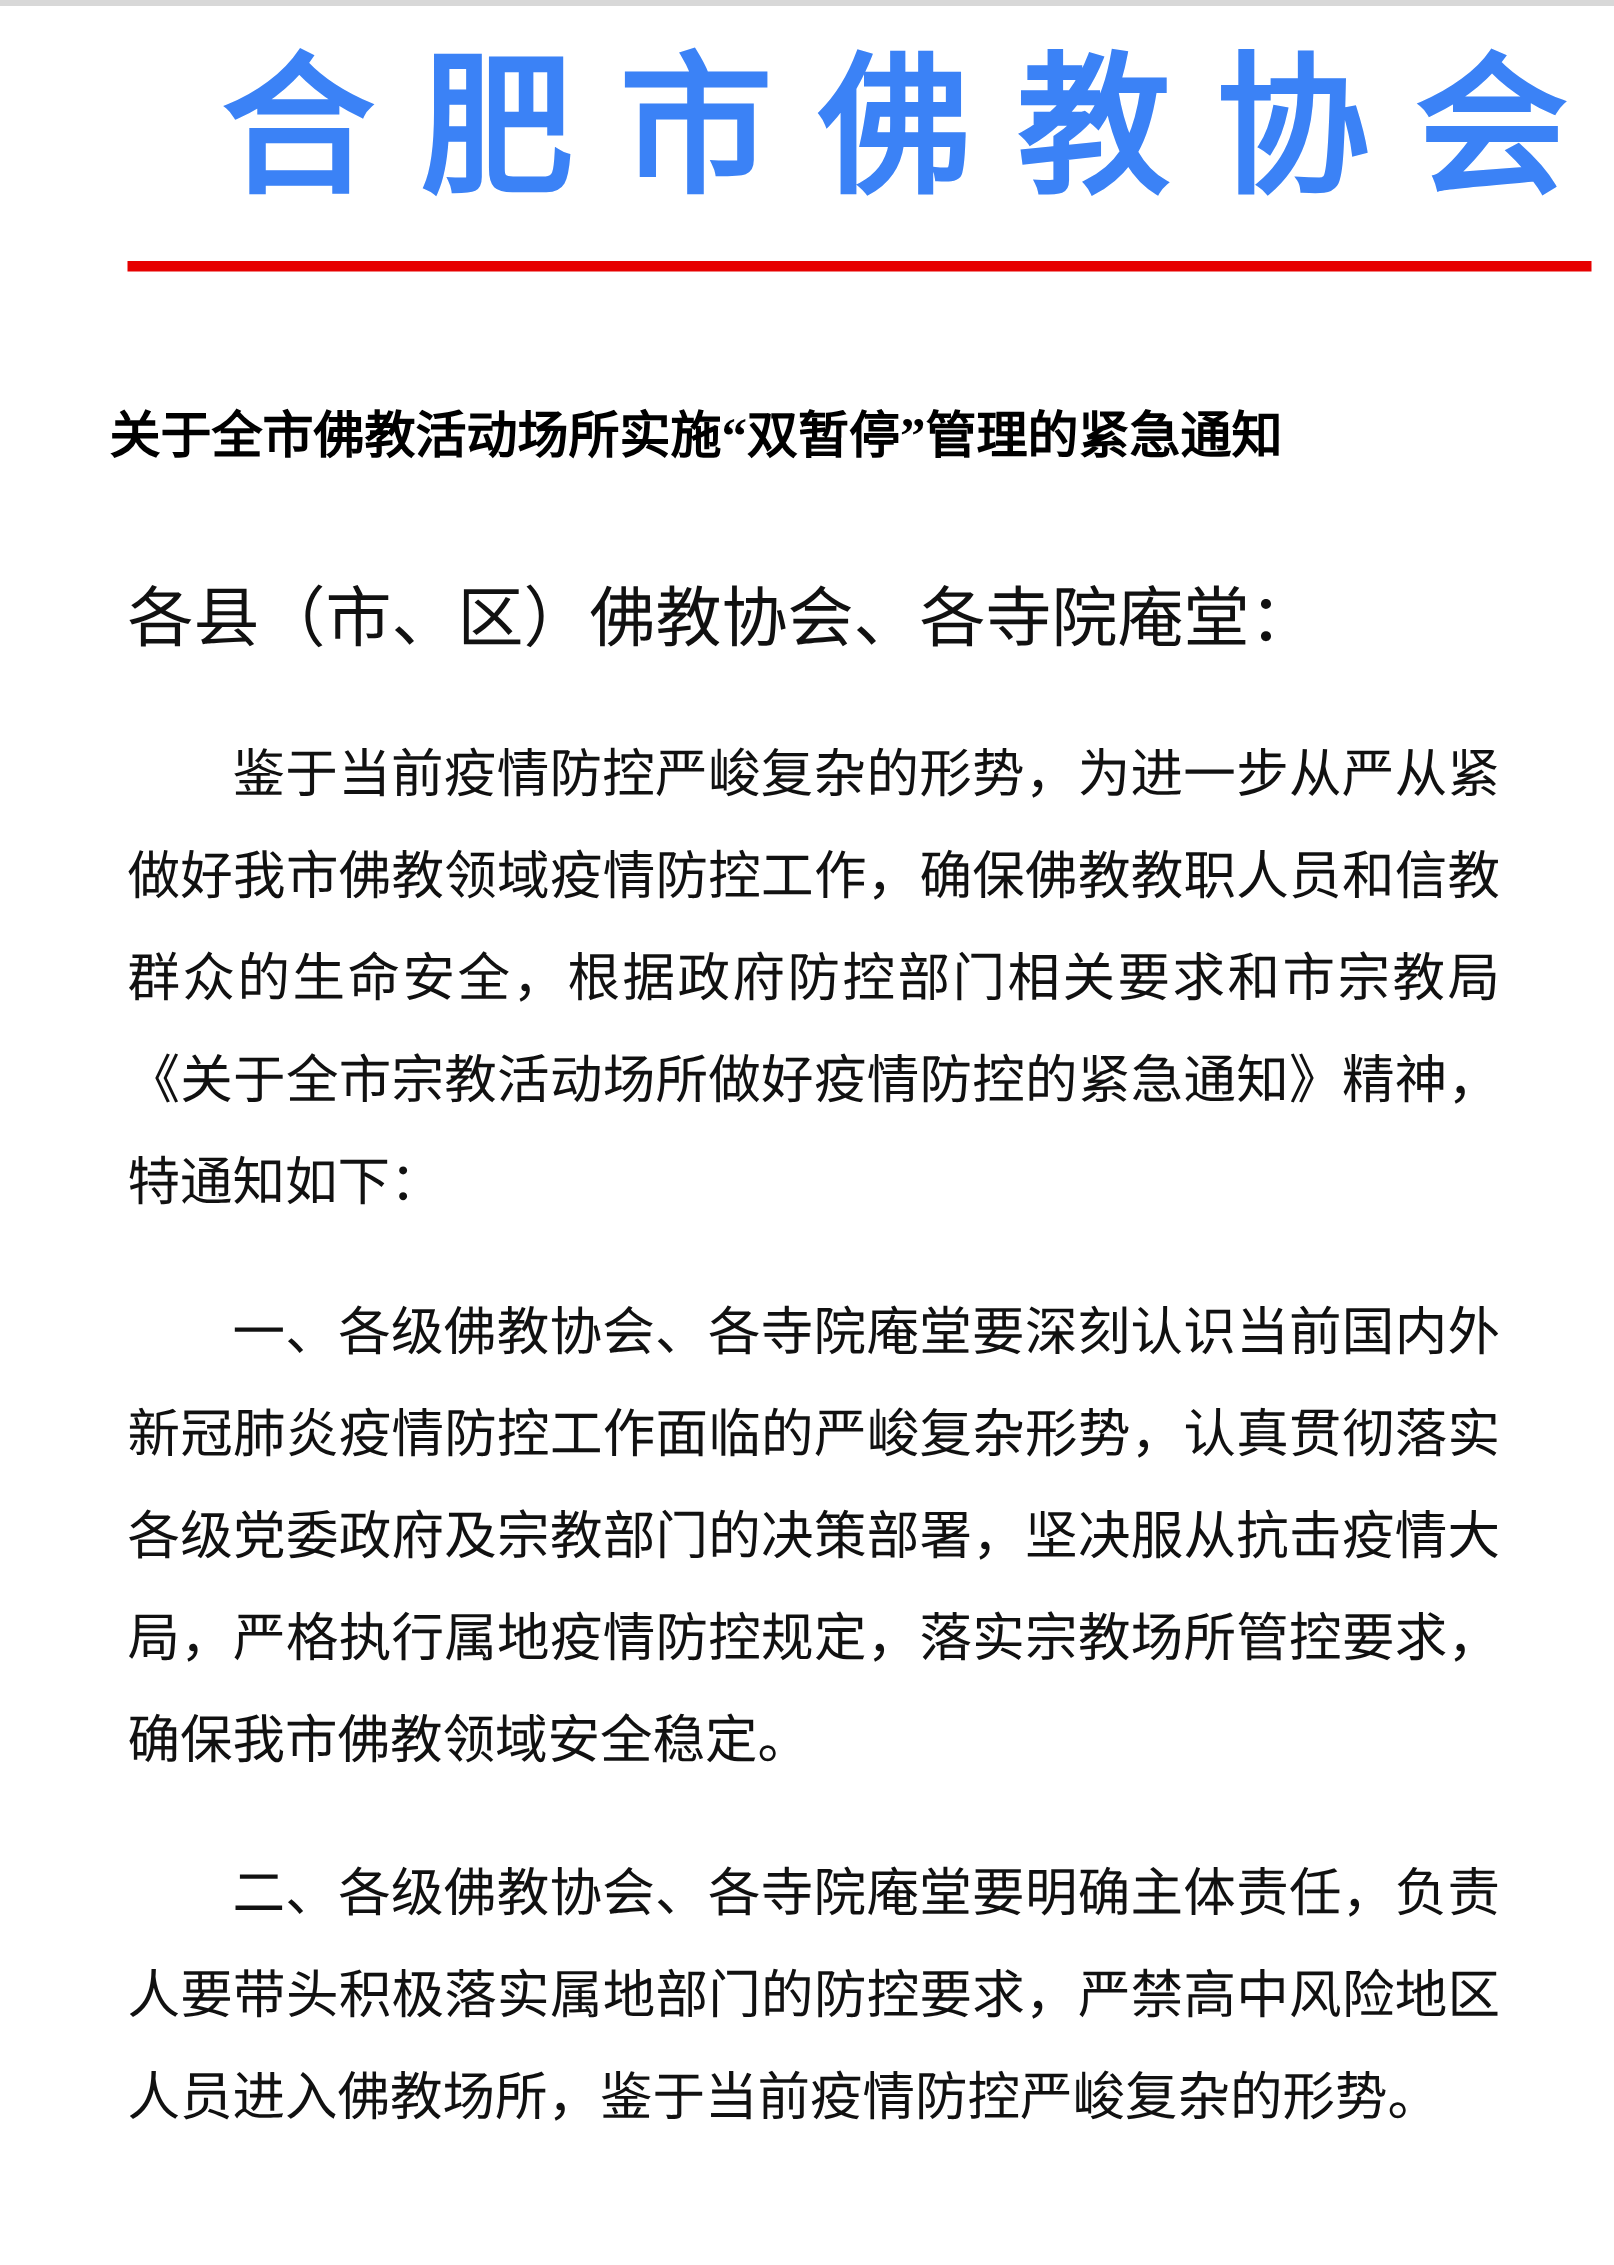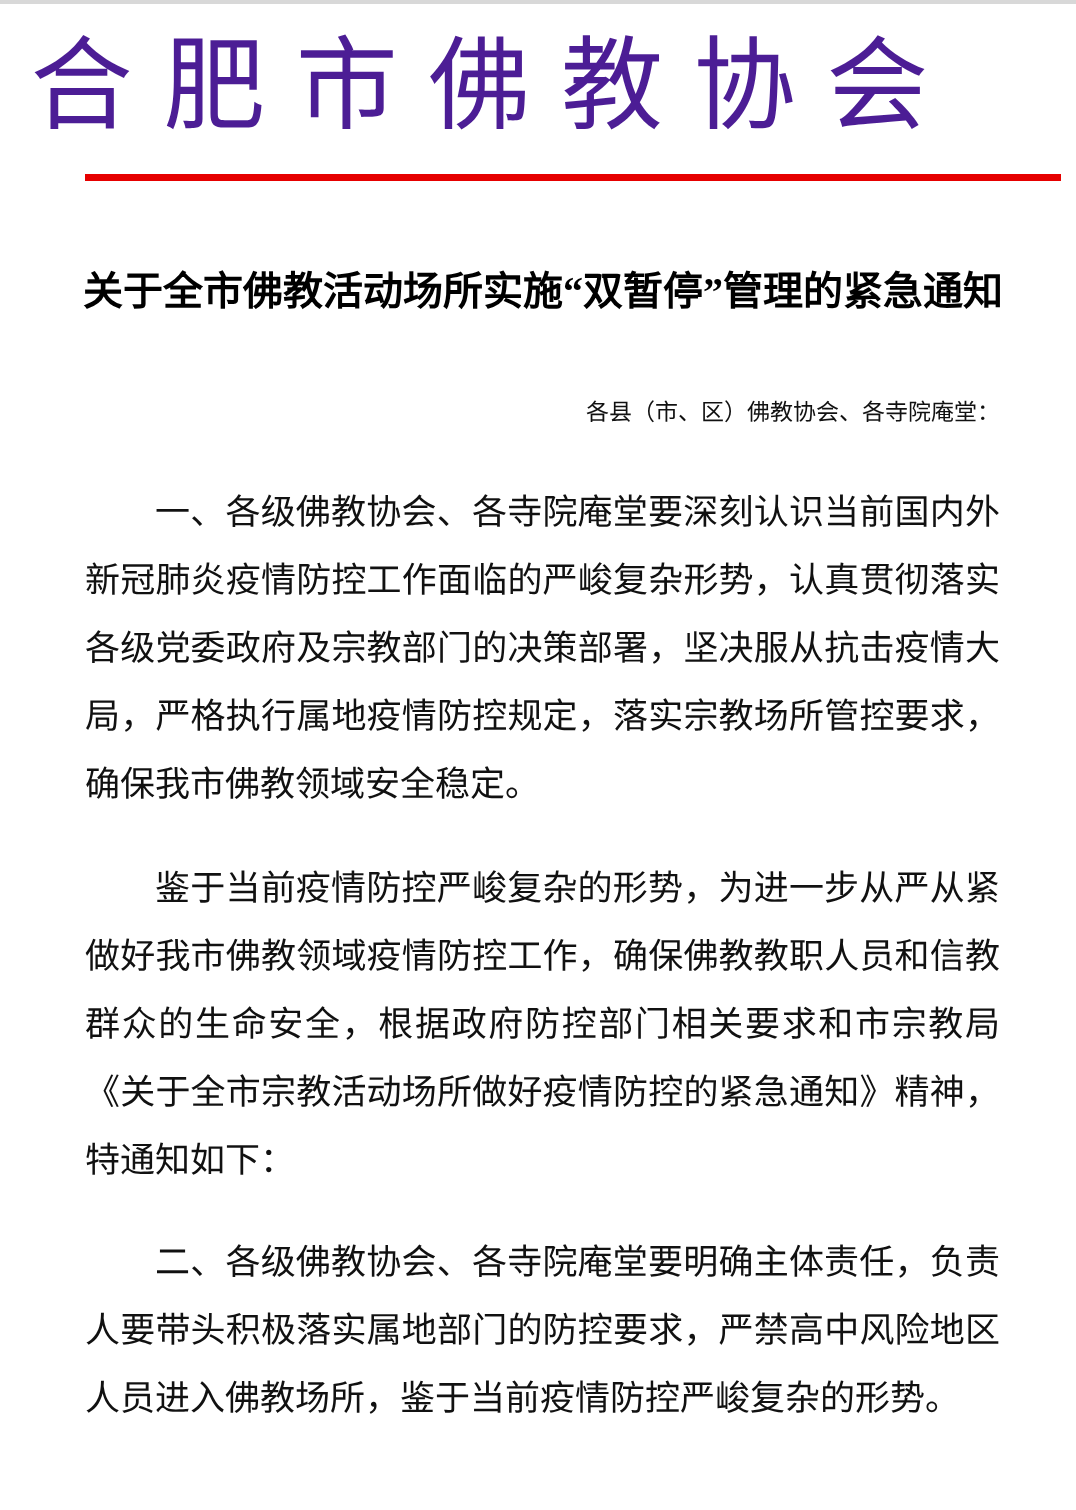--- a/index.html
+++ b/index.html
@@ -14,52 +14,52 @@
     font-family: "Liberation Serif", "DejaVu Serif", serif;
     color: #111111;
   }
   .top-strip {
     width: 1076px;
     height: 4px;
     background: #d8d8d8;
   }
   .org-header {
     margin: 28px 0 0 0;
-    text-align: left;
+    text-align: right;
     font-size: 102px;
     line-height: 110px;
-    font-weight: normal;
-    color: #4c1d95;
+    font-weight: bold;
+    color: #3b82f6;
     letter-spacing: 0.3em;
     text-indent: 0.3em; 
     white-space: nowrap;
   }
   .red-rule {
     margin: 32px 0 0 85px;
     width: 976px;
     height: 7px;
     background: #e60000;
   }
   .doc-title {
     margin: 72px auto 0 auto;
     width: 930px;
-    font-size: 40px;
+    font-size: 34px;
     line-height: 78px;
     font-weight: bold;
-    text-align: right;
+    text-align: left;
     color: #000000;
   }
   .doc-body {
     margin: 0 76px 0 85px; 
   }
   .salutation {
     margin: 48px 0 0 0;
-    font-size: 23px;
+    font-size: 44px;
     line-height: 68px;
-    text-align: right;
+    text-align: left;
   }
   .para {
     font-size: 35px;
     line-height: 68px;
     text-align: justify;
     text-justify: inter-character;
     text-indent: 2em;
     word-break: break-all;
     margin: 0;
   }
@@ -75,19 +75,19 @@
 <h1 class="org-header">合肥市佛教协会</h1>
 
 <div class="red-rule"></div>
 
 <h2 class="doc-title">关于全市佛教活动场所实施“双暂停”管理的紧急通知</h2>
 
 <div class="doc-body">
 
   <p class="salutation">各县（市、区）佛教协会、各寺院庵堂：</p>
 
+  <p class="para para-1">鉴于当前疫情防控严峻复杂的形势，为进一步从严从紧做好我市佛教领域疫情防控工作，确保佛教教职人员和信教群众的生命安全，根据政府防控部门相关要求和市宗教局《关于全市宗教活动场所做好疫情防控的紧急通知》精神，特通知如下：</p>
+
   <p class="para para-2">一、各级佛教协会、各寺院庵堂要深刻认识当前国内外新冠肺炎疫情防控工作面临的严峻复杂形势，认真贯彻落实各级党委政府及宗教部门的决策部署，坚决服从抗击疫情大局，严格执行属地疫情防控规定，落实宗教场所管控要求，确保我市佛教领域安全稳定。</p>
-
-  <p class="para para-1">鉴于当前疫情防控严峻复杂的形势，为进一步从严从紧做好我市佛教领域疫情防控工作，确保佛教教职人员和信教群众的生命安全，根据政府防控部门相关要求和市宗教局《关于全市宗教活动场所做好疫情防控的紧急通知》精神，特通知如下：</p>
 
   <p class="para para-3">二、各级佛教协会、各寺院庵堂要明确主体责任，负责人要带头积极落实属地部门的防控要求，严禁高中风险地区人员进入佛教场所，鉴于当前疫情防控严峻复杂的形势。</p>
 
 </div>
 
 </body></html>

